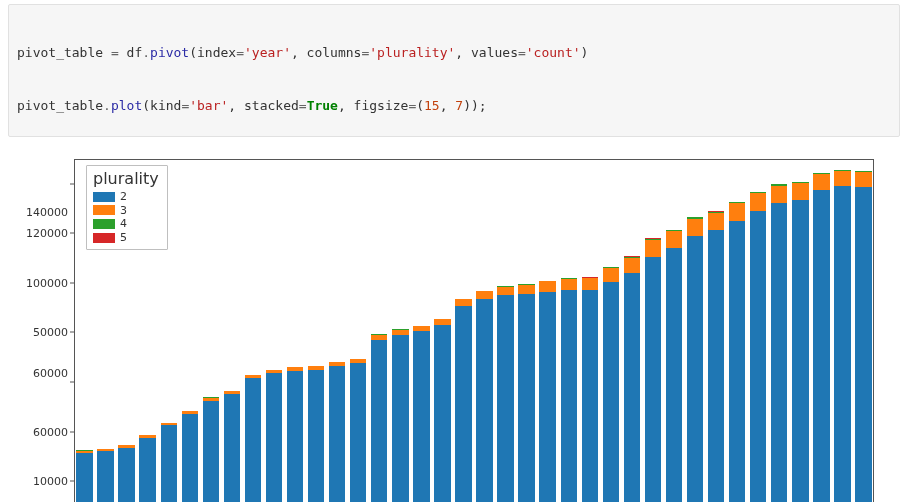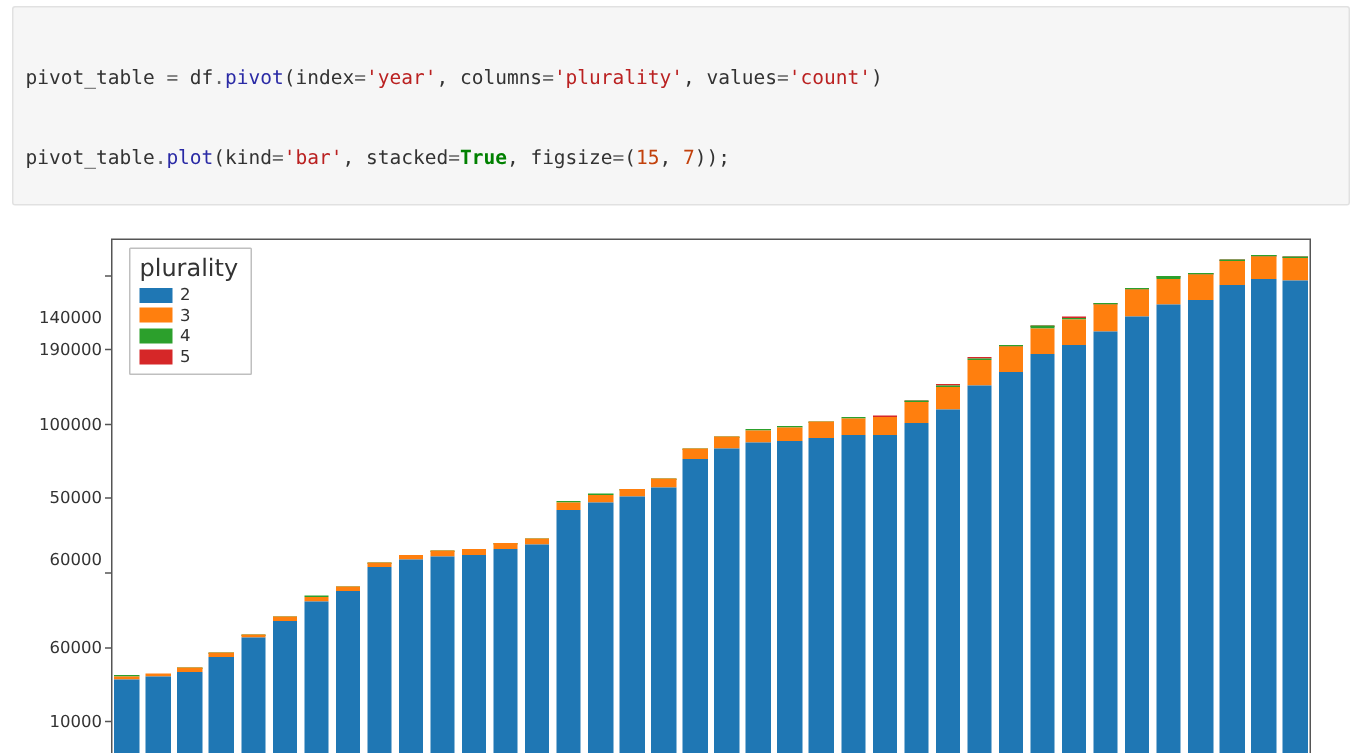--- a/index.html
+++ b/index.html
@@ -120,21 +120,21 @@
         <div class="ytick-lbl" style="top: 334.4px;">10000</div>
         <div class="ytick-mark" style="top: 334.4px;"></div>
         <div class="ytick-lbl" style="top: 284.8px;">60000</div>
         <div class="ytick-mark" style="top: 284.8px;"></div>
         <div class="ytick-lbl" style="top: 226px;">60000</div>
         <div class="ytick-mark" style="top: 235.2px;"></div>
         <div class="ytick-lbl" style="top: 185.6px;">50000</div>
         <div class="ytick-mark" style="top: 185.6px;"></div>
         <div class="ytick-lbl" style="top: 136px;">100000</div>
         <div class="ytick-mark" style="top: 136px;"></div>
-        <div class="ytick-lbl" style="top: 86.4px;">190000</div>
+        <div class="ytick-lbl" style="top: 86.4px;">120000</div>
         <div class="ytick-mark" style="top: 86.4px;"></div>
         <div class="ytick-lbl" style="top: 36.8px; margin-top: 28px;">140000</div>
         <div class="ytick-mark" style="top: 36.8px;"></div>
       </div>
   <div class="bars" id="bars-host">
         <div class="bar-slot" style="left: 2.31579px; width: 16.4211px;">
           <div class="seg c-5" style="height: 0px;"></div>
           <div class="seg c-4" style="height: 0.0744px;"></div>
           <div class="seg c-3" style="height: 2.232px;"></div>
           <div class="seg c-2" style="height: 78.12px;"></div>

